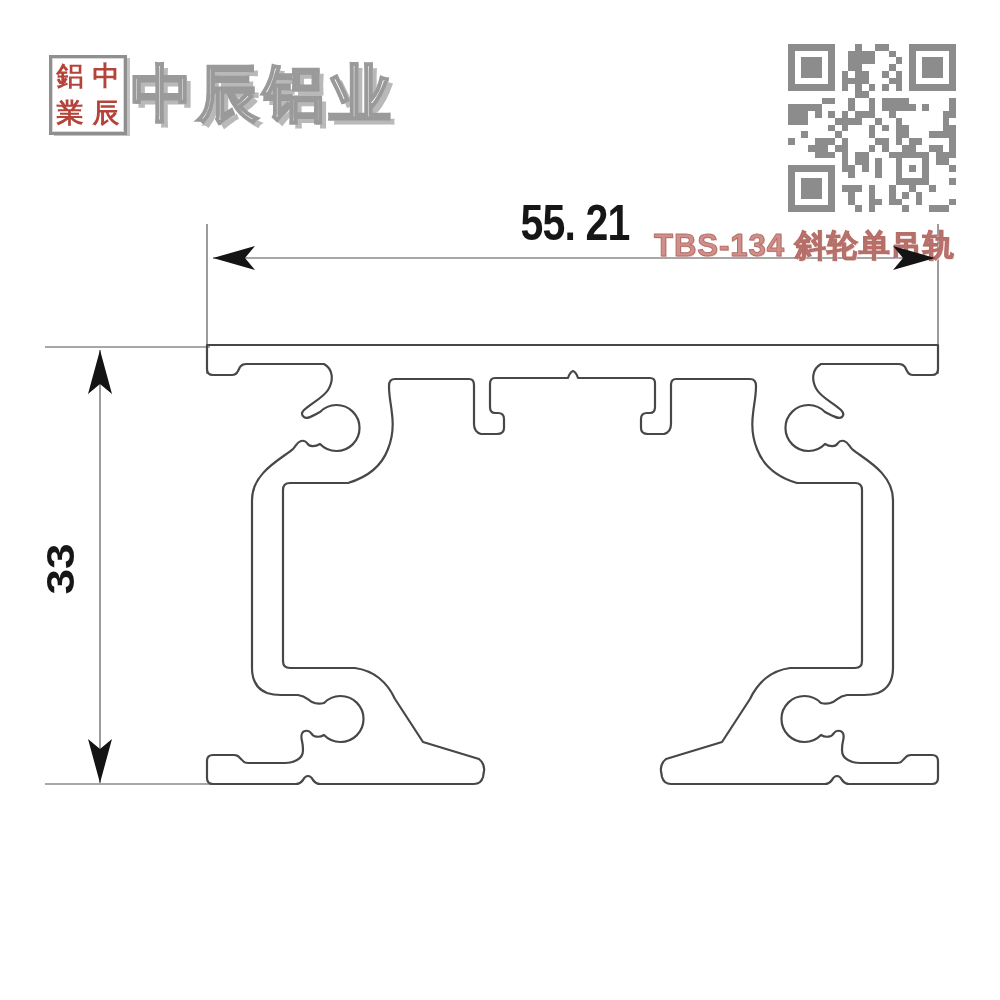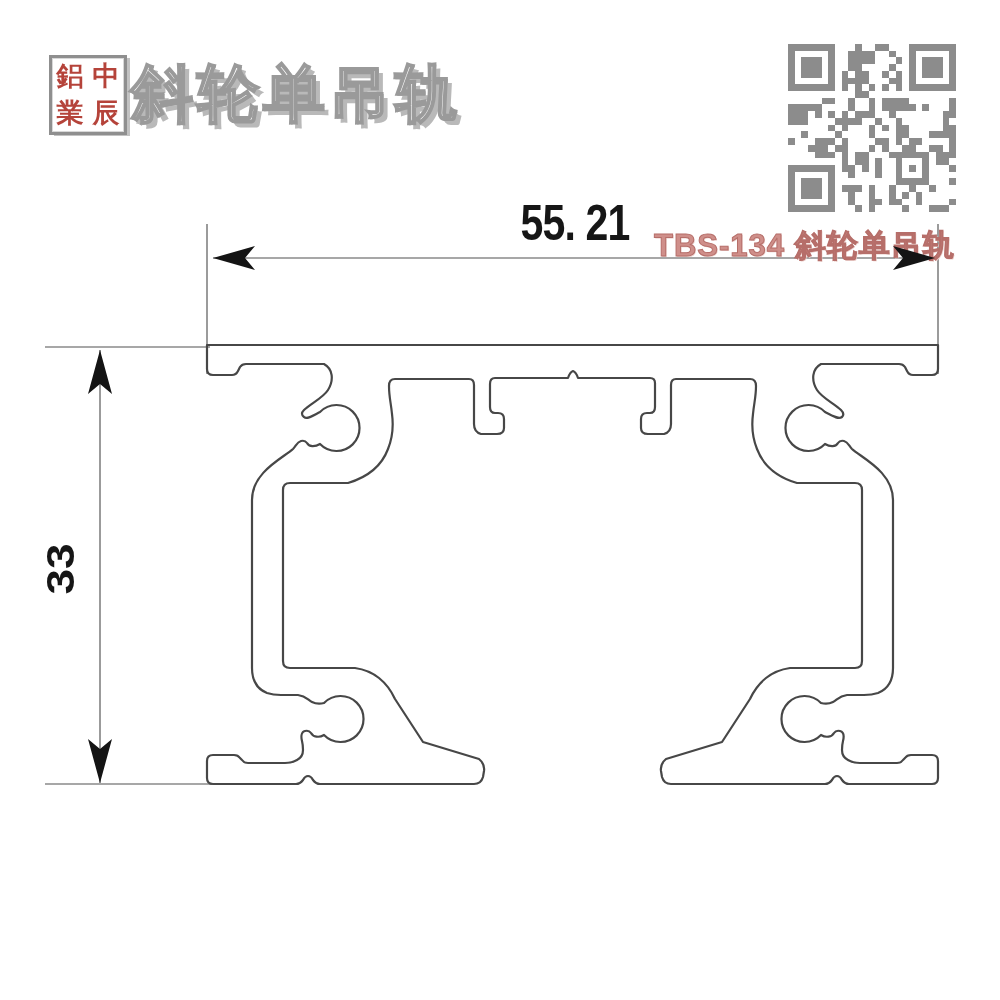--- a/index.html
+++ b/index.html
@@ -43,21 +43,21 @@
 
 <div class="sheet">
 
   <div class="seal">
     <span>鋁</span>
     <span>中</span>
     <span>業</span>
     <span>辰</span>
   </div>
 
-  <div class="company">斜轮单吊轨</div>
+  <div class="company">中辰铝业</div>
 
   <svg class="qr" id="qr" viewBox="0 0 25 25" shape-rendering="crispEdges">
       <rect x="0" y="0" width="1" height="1" fill="#8c8c8c"></rect>
       <rect x="1" y="0" width="1" height="1" fill="#8c8c8c"></rect>
       <rect x="2" y="0" width="1" height="1" fill="#8c8c8c"></rect>
       <rect x="3" y="0" width="1" height="1" fill="#8c8c8c"></rect>
       <rect x="4" y="0" width="1" height="1" fill="#8c8c8c"></rect>
       <rect x="5" y="0" width="1" height="1" fill="#8c8c8c"></rect>
       <rect x="6" y="0" width="1" height="1" fill="#8c8c8c"></rect>
       <rect x="10" y="0" width="1" height="1" fill="#8c8c8c"></rect>

